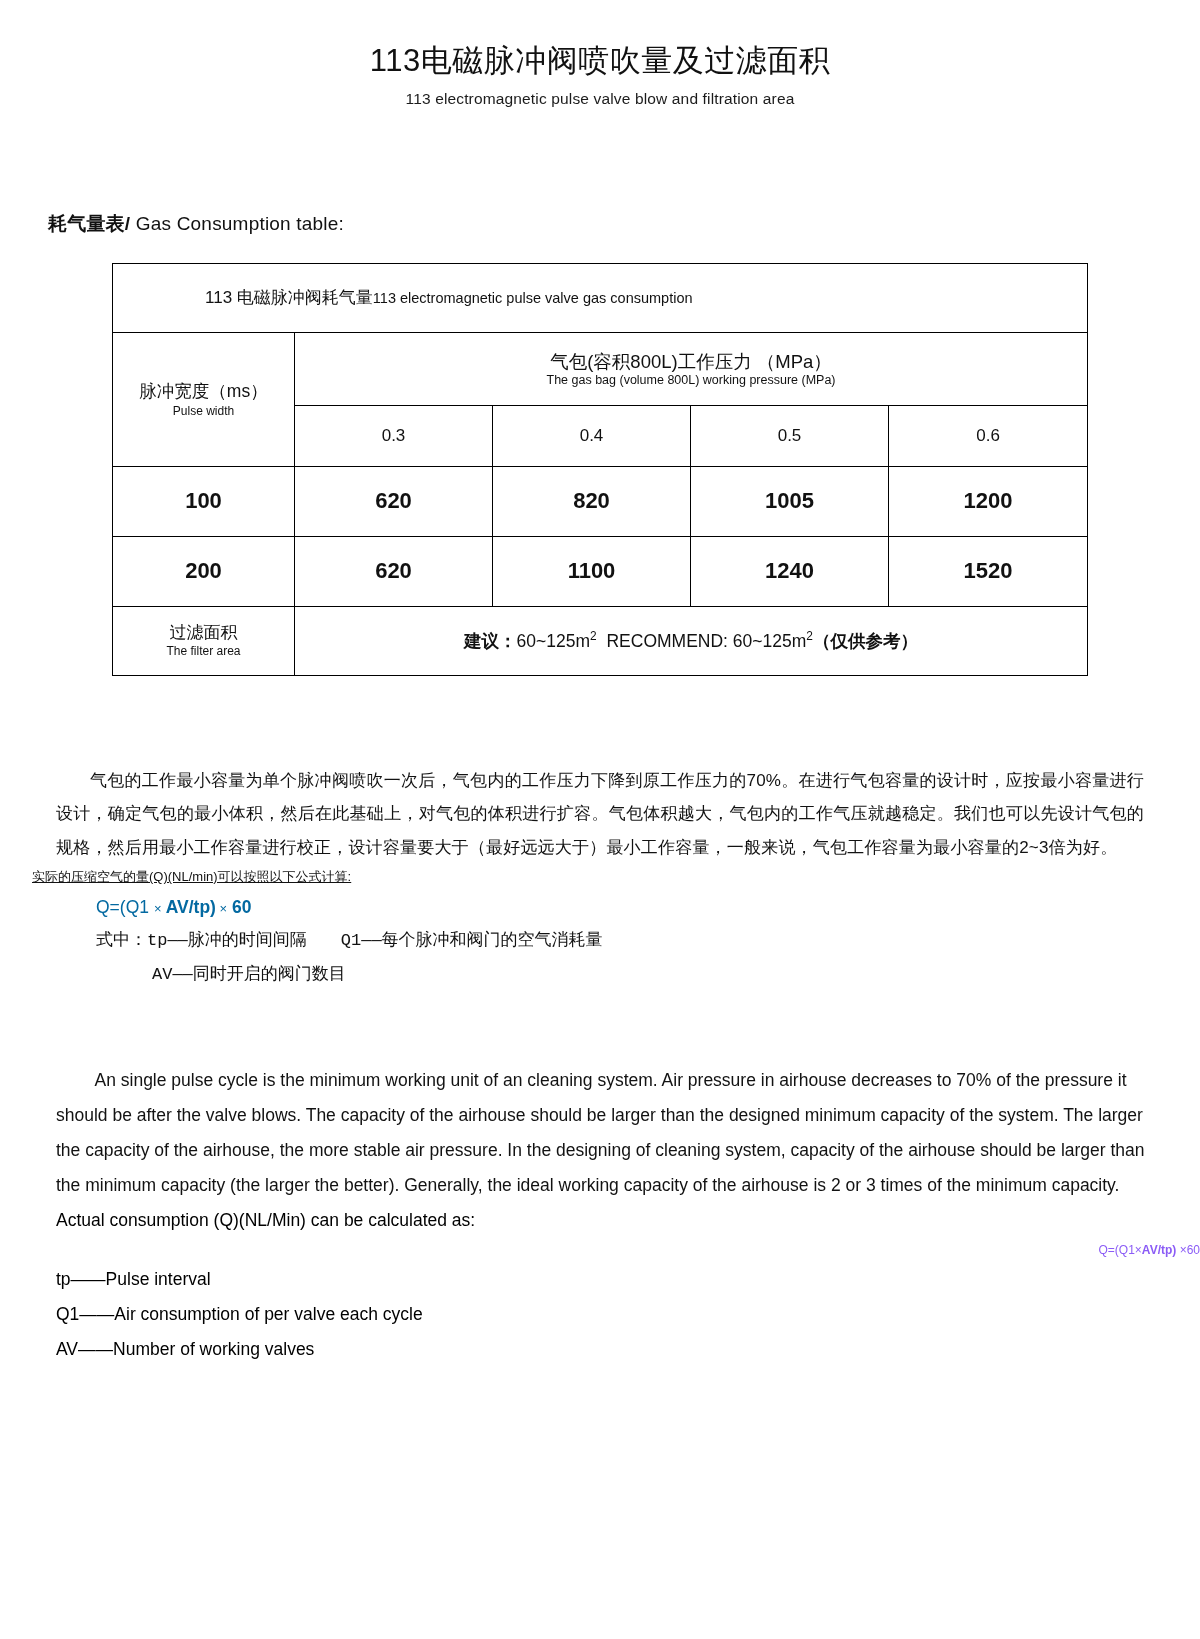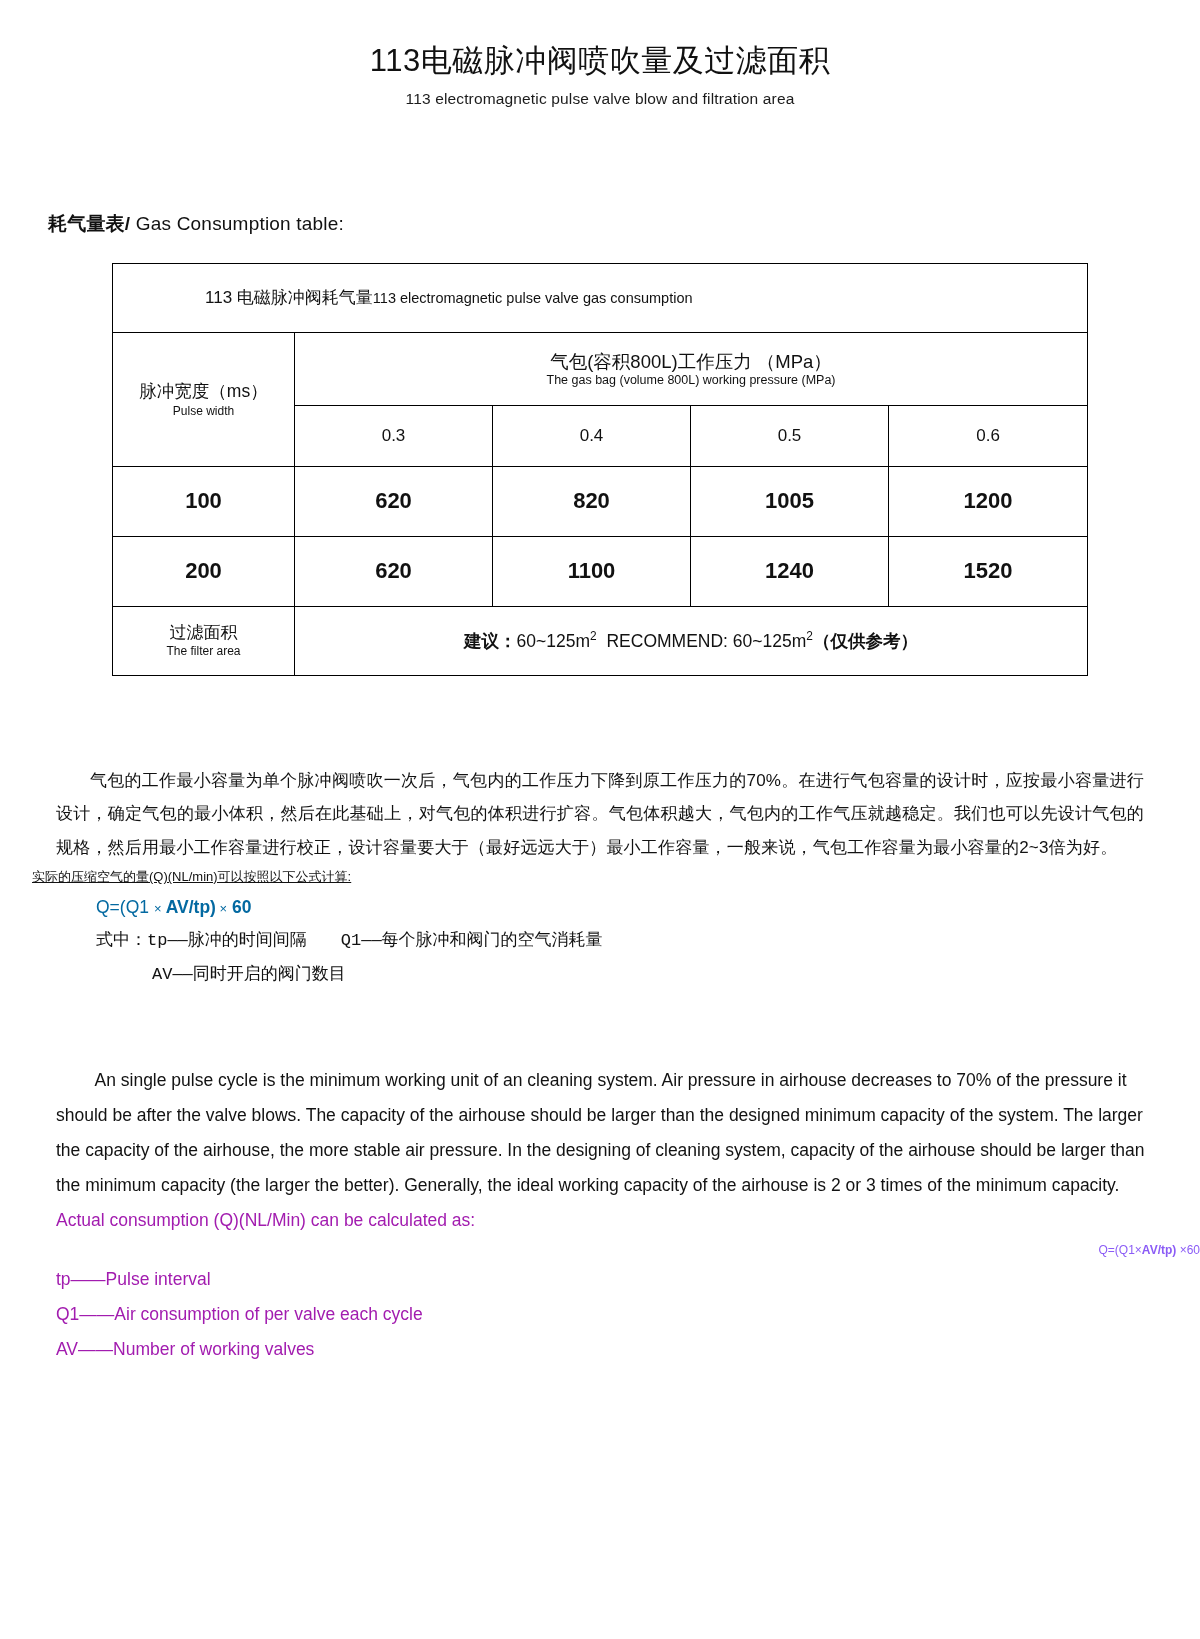--- a/index.html
+++ b/index.html
@@ -199,21 +199,21 @@
     text-align: left;
     color: #121212;
   }
   .body-en p { margin: 0; }
   .body-en .indent-en { text-indent: 2.2em; }
 
   .en-line {
     margin: 0 0 0 56px;
     font-size: 17.5px;
     line-height: 2.0;
-    color: #a21caf;
+    color: #000000;
   }
   .en-formula {
     margin: 0 0 0 92px;
     font-size: 12px;
     line-height: 2.0;
     color: #8b5cf6;
     text-align: right;
   }
   .en-formula .b { font-weight: 700; }
 </style>

